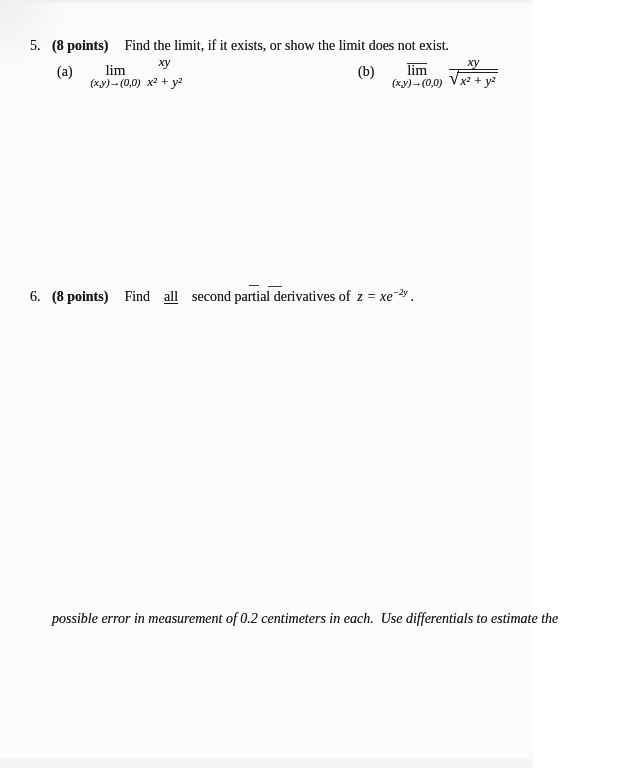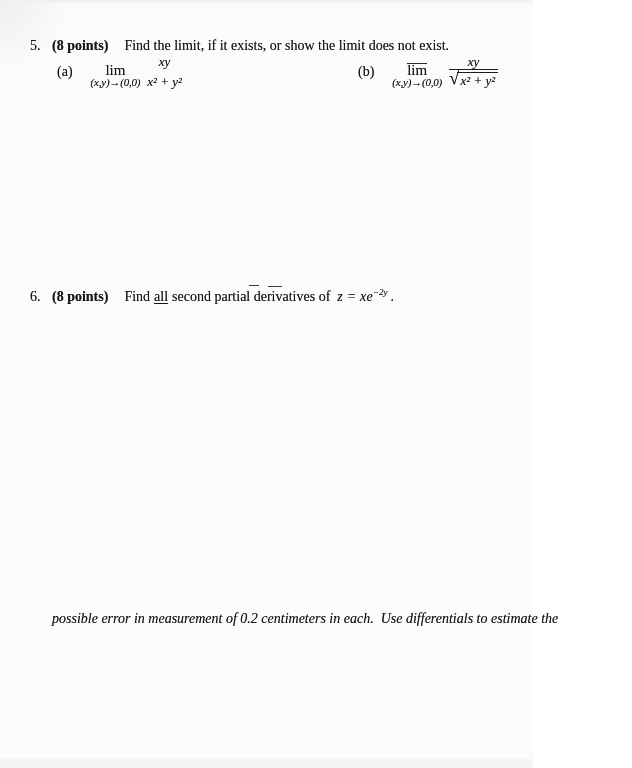--- a/index.html
+++ b/index.html
@@ -13,21 +13,21 @@
     color:#151515;
     font-size:14px;
     text-shadow:0 0 0.45px rgba(20,20,20,0.55);
   }
   .edge-top{position:absolute;top:0;left:0;right:0;height:3px;background:#f1f1f1;}
   .edge-bottom{position:absolute;bottom:0;left:0;right:0;height:9px;background:#f4f4f4;}
   .problem{position:absolute;left:30px;white-space:nowrap;line-height:17px;}
   .qnum{display:inline-block;width:22px;}
   .pts{display:inline-block;font-weight:bold;}
   .prompt{margin-left:16px;}
-  .w{margin-left:4px;}
+  .w{margin-left:14px;}
   .mathit{font-style:italic;margin-left:7px;letter-spacing:0.2px;}
   .exp{font-size:9px;font-style:italic;vertical-align:super;letter-spacing:0;}
   .period{margin-left:3px;}
   .uline{text-decoration:underline;text-underline-offset:2px;}
 
   
   .part{position:absolute;top:55px;display:flex;align-items:center;}
   #part-a{left:57px;}
   #part-b{left:358px;}
   .plabel{margin-right:18px;}

